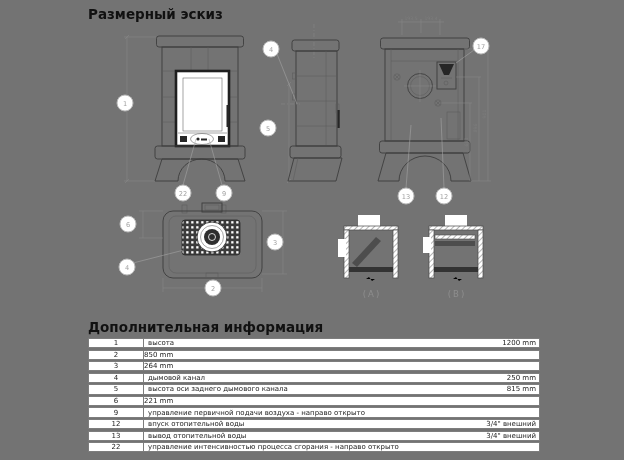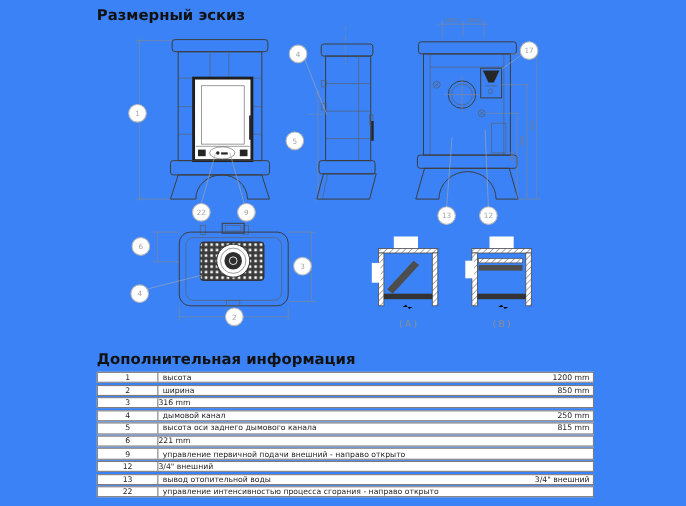--- a/index.html
+++ b/index.html
@@ -1,16 +1,16 @@
 <!DOCTYPE html>
 <html><head>
 <meta charset="utf-8">
 <style>
   html,body{margin:0;padding:0;background:#fff;}
-  .page{position:relative;width:624px;height:460px;background:#3b82f6;overflow:hidden;
+  .page{position:relative;width:624px;height:460px;background:#737373;overflow:hidden;
         font-family:"DejaVu Sans",sans-serif;}
   .h1{position:absolute;left:88px;top:6px;font-size:13.5px;font-weight:bold;color:#111;}
   .h2{position:absolute;left:88px;top:319px;font-size:13.5px;font-weight:bold;color:#111;}
   svg{position:absolute;left:0;top:0;}
   
   .ln{stroke:#3d3d3d;stroke-width:0.9;fill:none;}
   .lt{stroke:#5c5c5c;stroke-width:0.55;fill:none;}
   .thk{stroke:#1f1f1f;stroke-width:2.6;fill:#fff;}
   .dk{fill:#262626;stroke:none;}
   .dim{stroke:#8a8a8a;stroke-width:0.55;fill:none;}
@@ -283,48 +283,48 @@
   <div class="h2">Дополнительная информация</div>
 
   <div class="tbl">
     <div class="trow">
       <div class="tnum">1</div>
       <div class="tdesc">высота</div>
       <div class="tval">1200 mm</div>
     </div>
     <div class="trow">
       <div class="tnum">2</div>
-      <div class="tdesc">ширина</div>
       <div class="tval">850 mm</div>
     </div>
     <div class="trow">
       <div class="tnum">3</div>
-      <div class="tval">316 mm</div>
+      <div class="tval">264 mm</div>
     </div>
     <div class="trow">
       <div class="tnum">4</div>
       <div class="tdesc">дымовой канал</div>
       <div class="tval">250 mm</div>
     </div>
     <div class="trow">
       <div class="tnum">5</div>
       <div class="tdesc">высота оси заднего дымового канала</div>
       <div class="tval">815 mm</div>
     </div>
     <div class="trow">
       <div class="tnum">6</div>
       <div class="tval">221 mm</div>
     </div>
     <div class="trow">
       <div class="tnum">9</div>
-      <div class="tdesc">управление первичной подачи внешний - направо открыто</div>
+      <div class="tdesc">управление первичной подачи воздуха - направо открыто</div>
       <div class="tval"></div>
     </div>
     <div class="trow">
       <div class="tnum">12</div>
+      <div class="tdesc">впуск отопительной воды</div>
       <div class="tval">3/4" внешний</div>
     </div>
     <div class="trow">
       <div class="tnum">13</div>
       <div class="tdesc">вывод отопительной воды</div>
       <div class="tval">3/4" внешний</div>
     </div>
     <div class="trow">
       <div class="tnum">22</div>
       <div class="tdesc">управление интенсивностью процесса сгорания - направо открыто</div>

